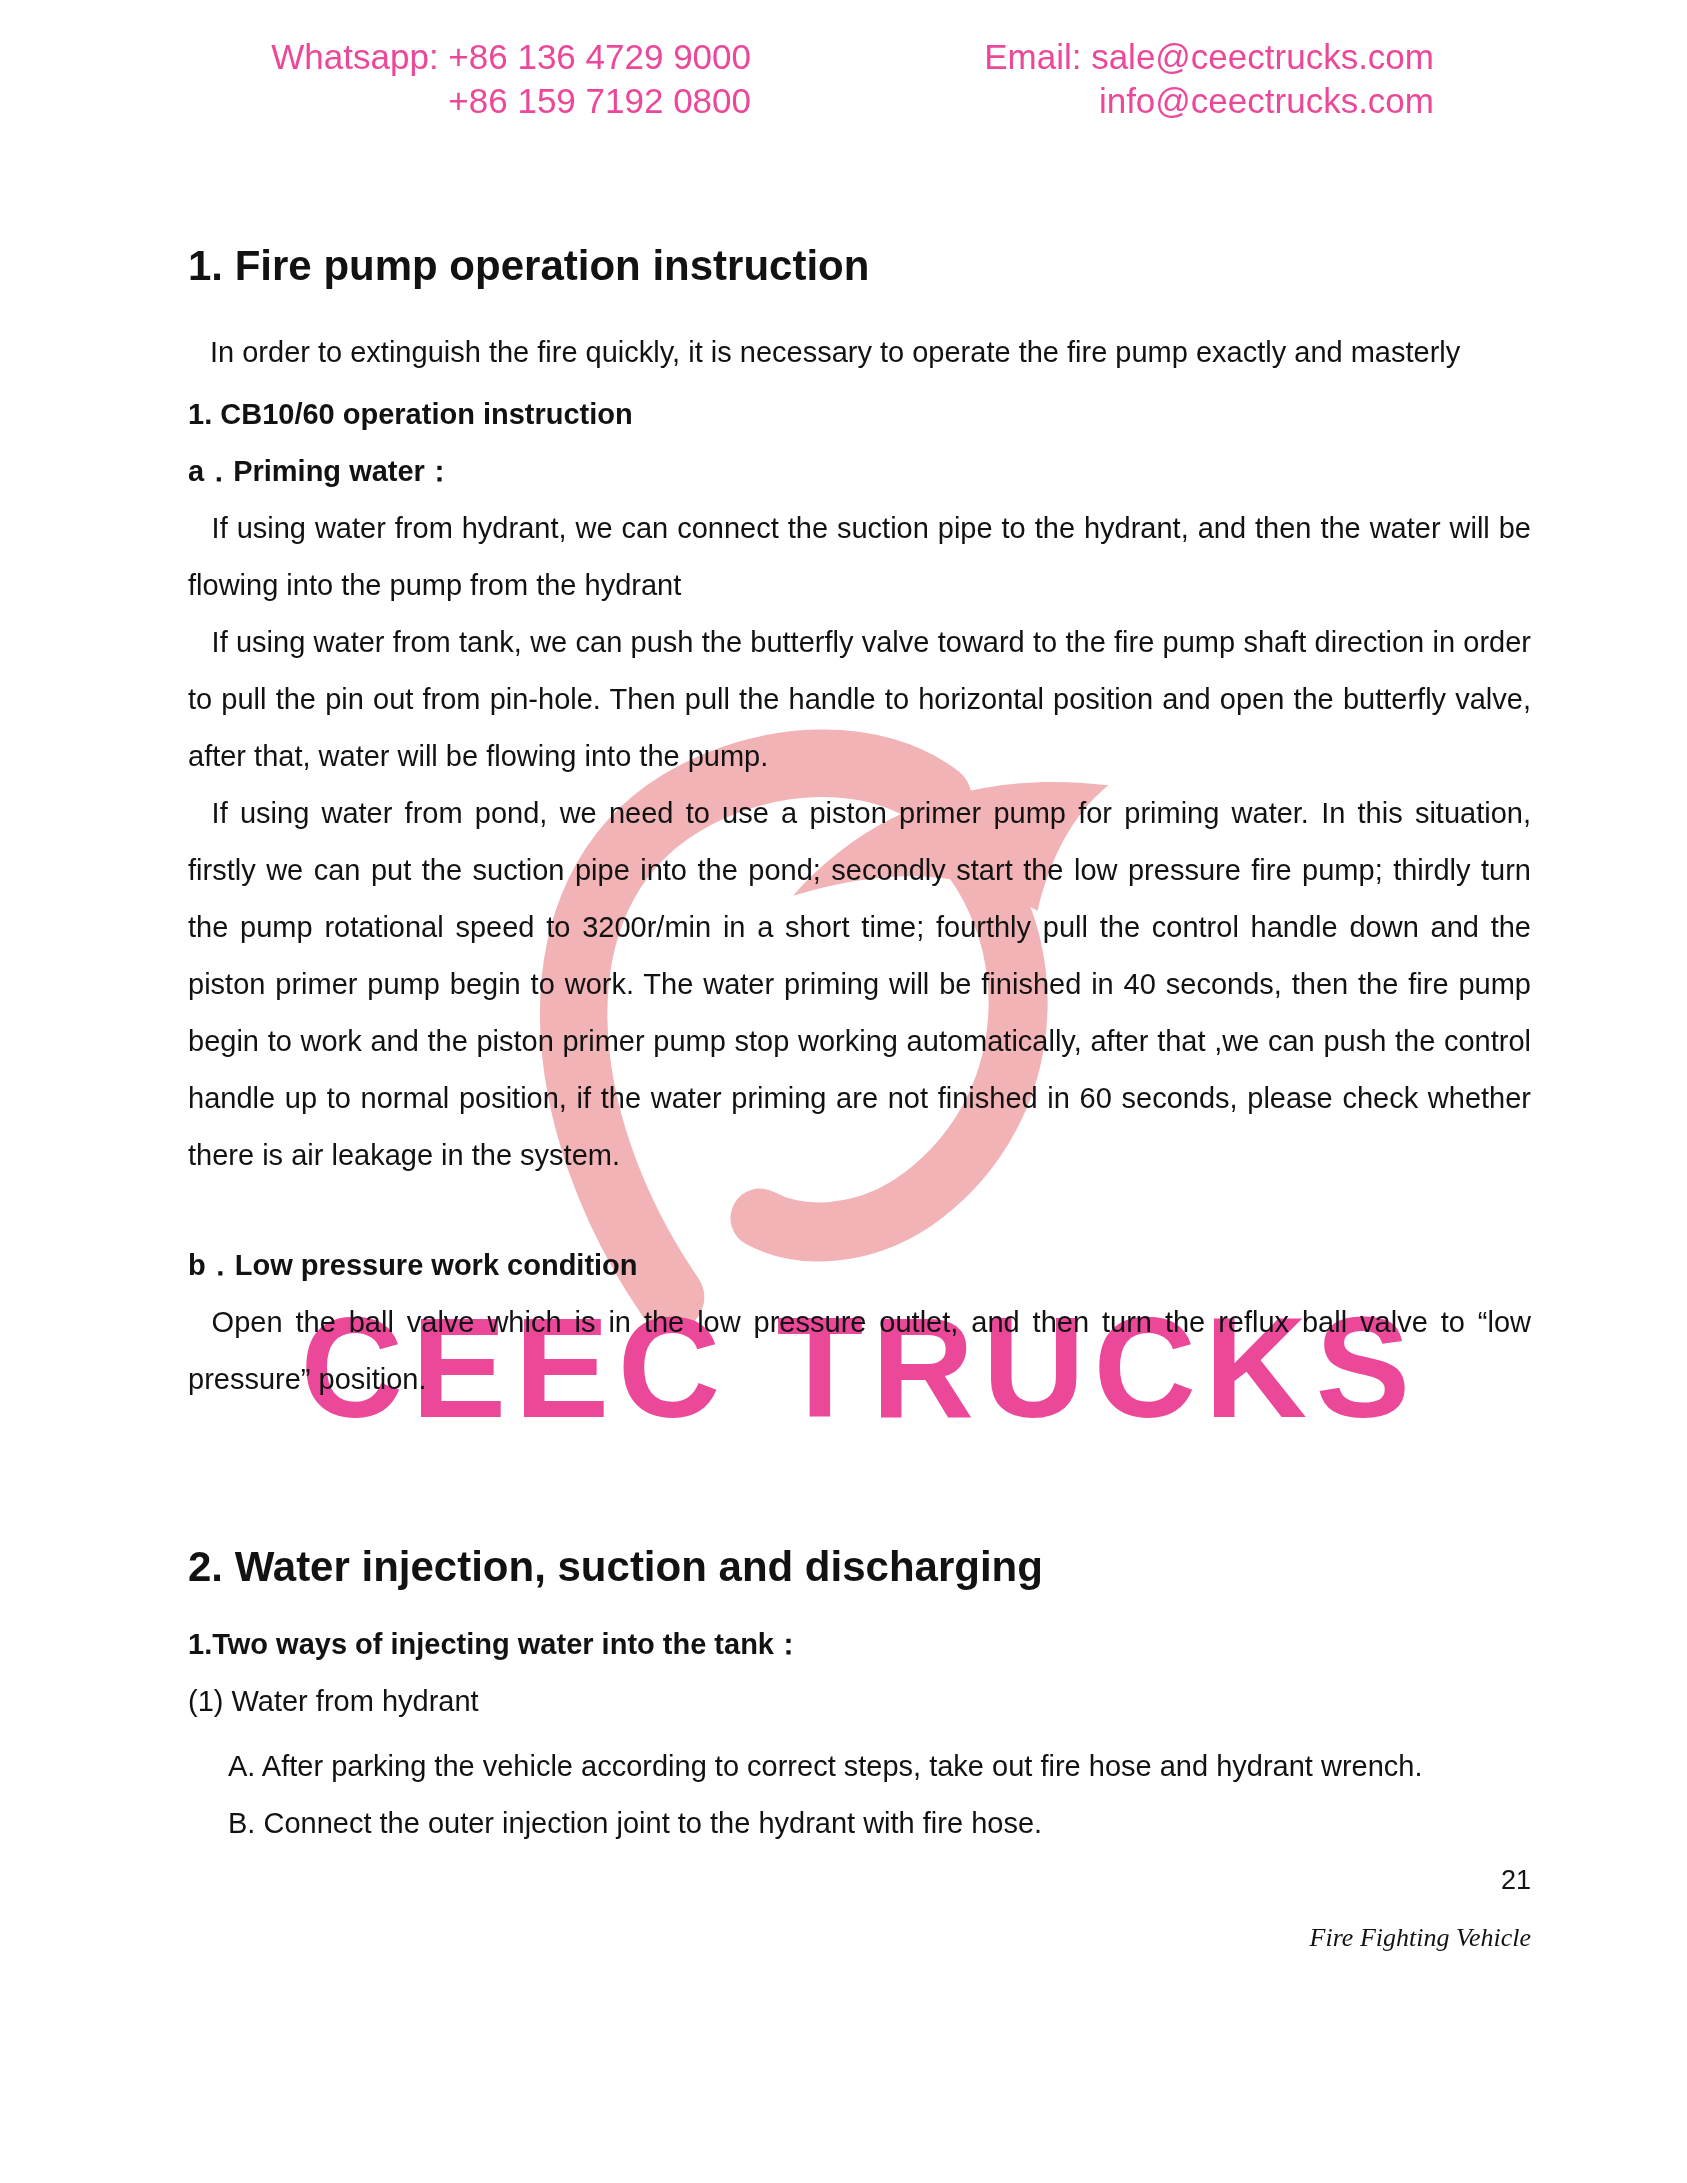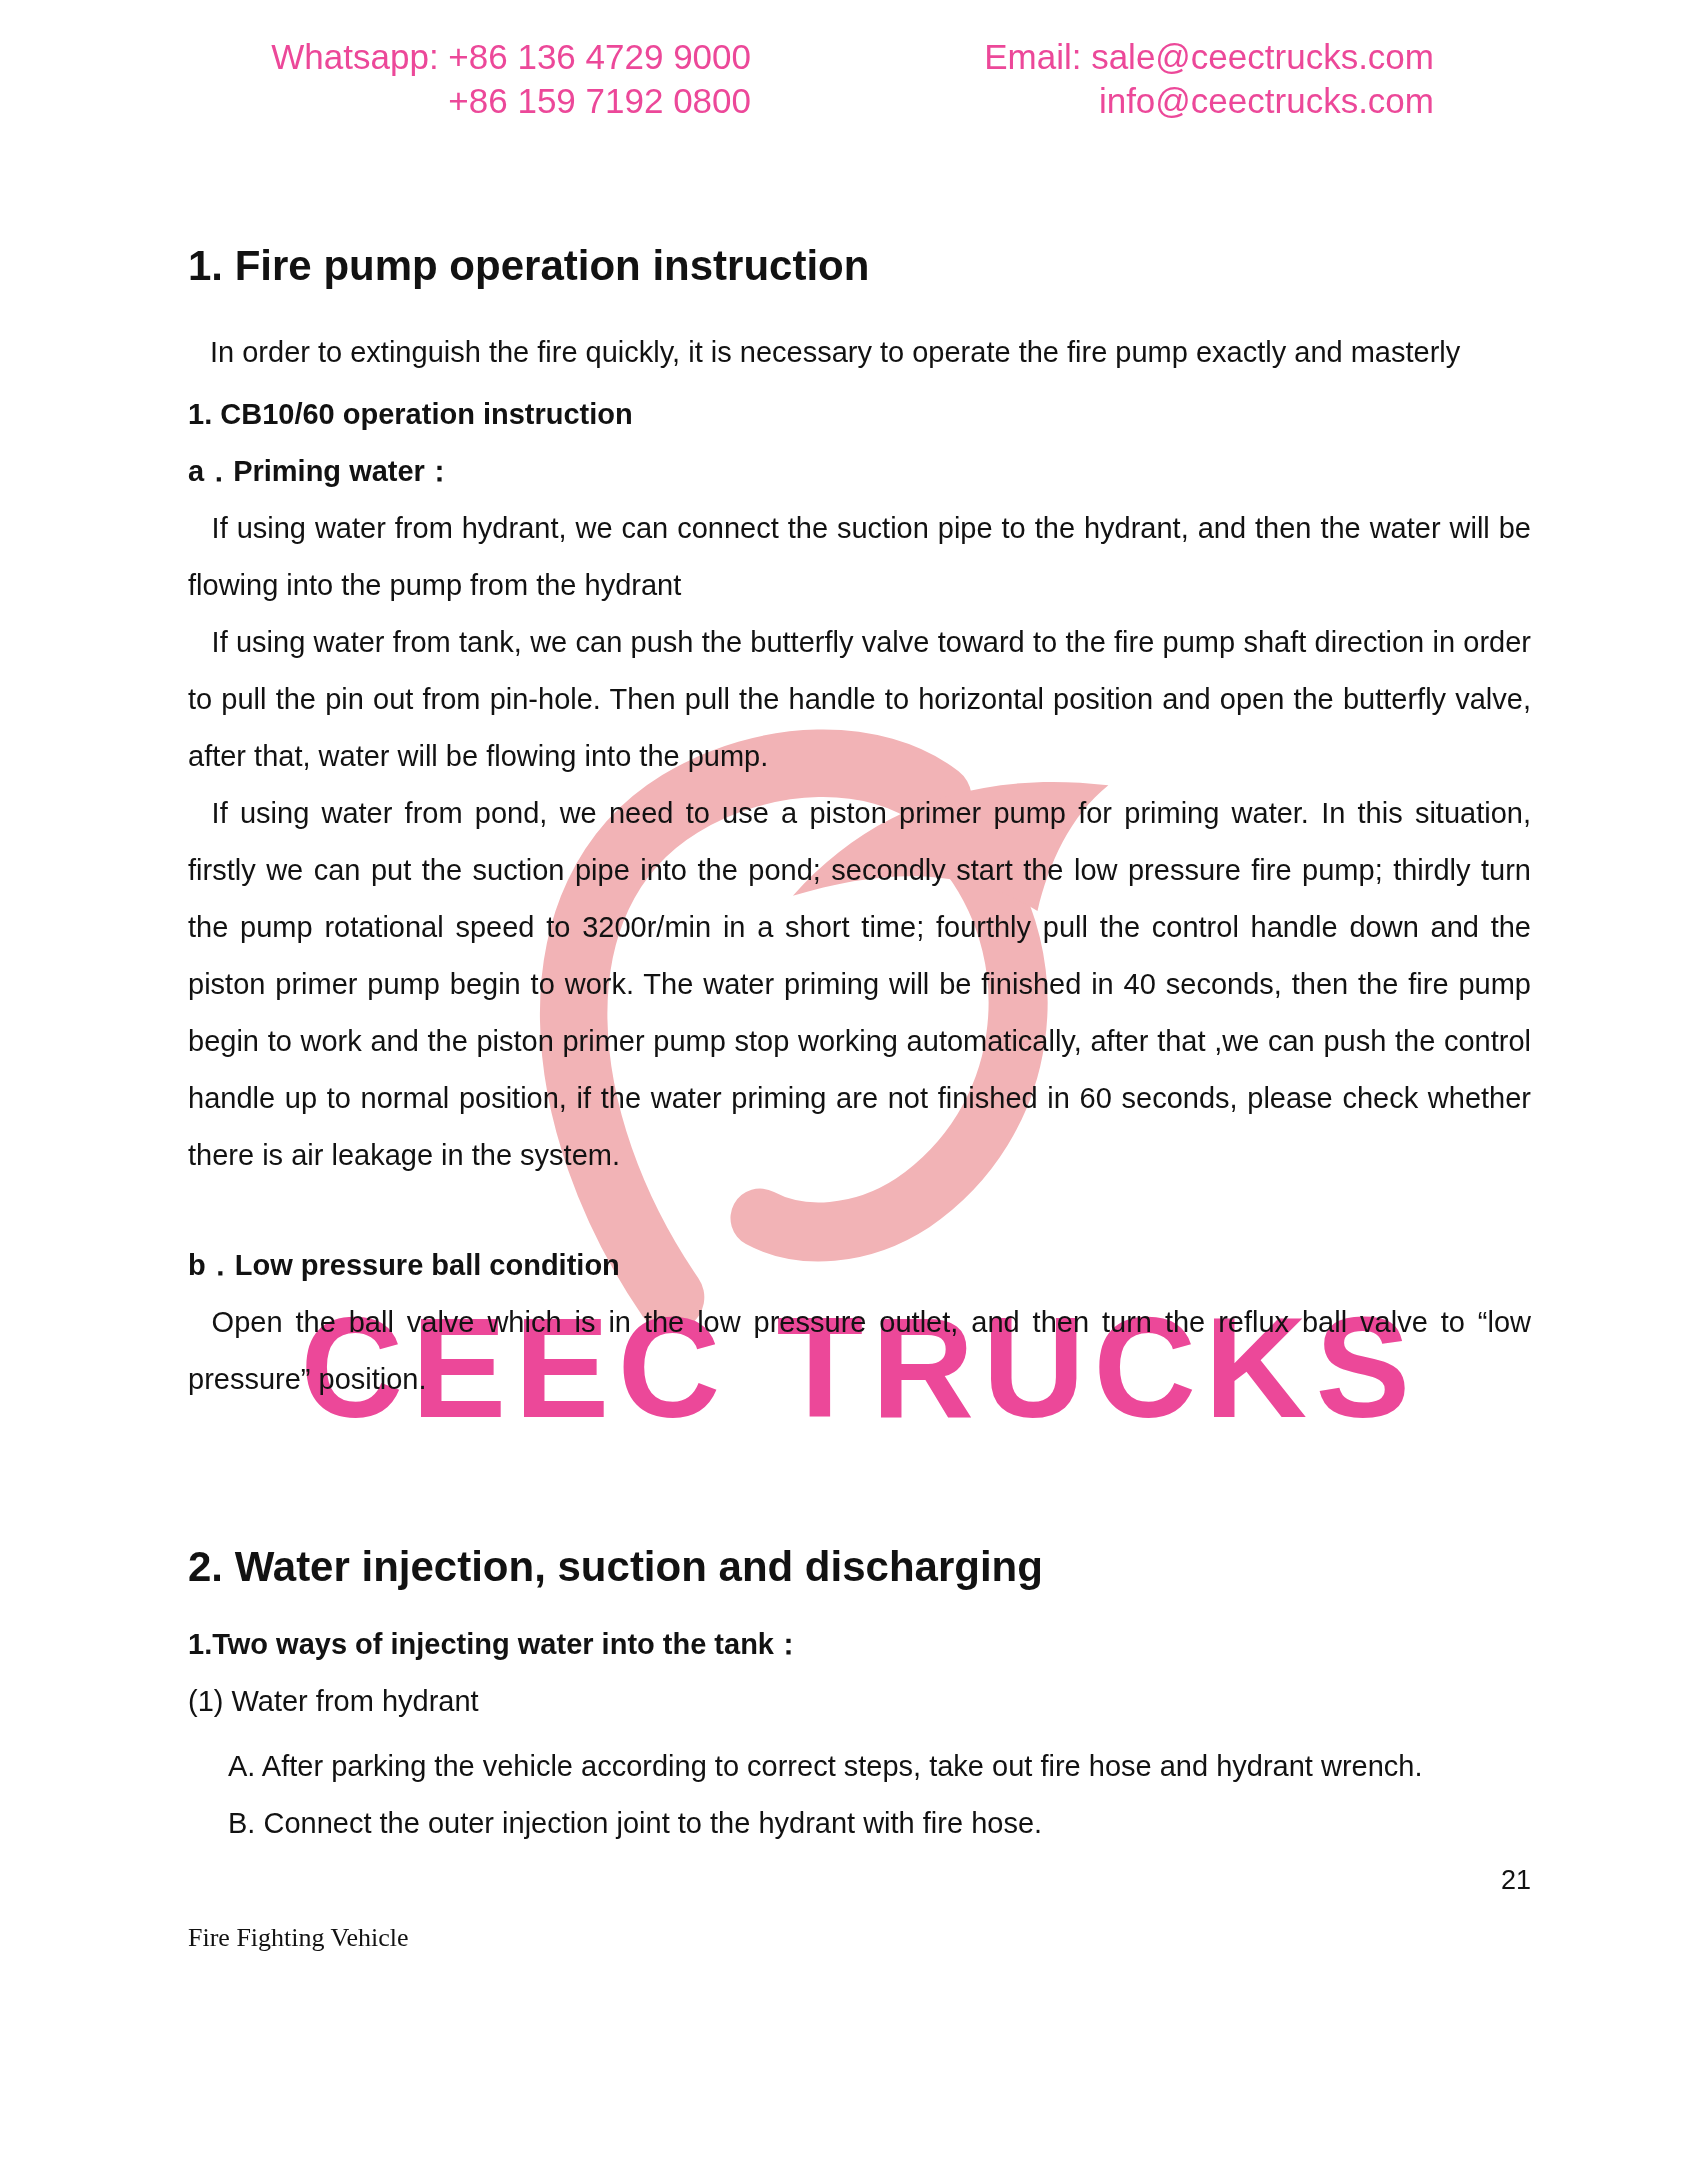--- a/index.html
+++ b/index.html
@@ -68,21 +68,23 @@
   .p-ind{text-indent:23.6px;}
   .p-item{text-align:left;}
   .p-A{margin-top:8.4px;text-indent:40px;}
   .p-B{text-indent:40px;}
   .page-number{
     text-align:right;
     font-size:27px;
     line-height:57px;
   }
   .doc-footer{
+    text-align:right;
     font-family:"Liberation Serif", serif;
+    font-style:italic;
     font-size:26px;
     line-height:30px;
     margin-top:13.5px;
   }
 </style>
 </head>
 <body>
 
 <div class="page">
 
@@ -114,21 +116,21 @@
     <div class="h3 h3-cb">1. CB10/60 operation instruction</div>
 
     <div class="h3">a．Priming water：</div>
 
     <p class="p-ind">If using water from hydrant, we can connect the suction pipe to the hydrant, and then the water will be flowing into the pump from the hydrant</p>
 
     <p class="p-ind">If using water from tank, we can push the butterfly valve toward to the fire pump shaft direction in order to pull the pin out from pin-hole. Then pull the handle to horizontal position and open the butterfly valve, after that, water will be flowing into the pump.</p>
 
     <p class="p-ind">If using water from pond, we need to use a piston primer pump for priming water. In this situation, firstly we can put the suction pipe into the pond; secondly start the low pressure fire pump; thirdly turn the pump rotational speed to 3200r/min in a short time; fourthly pull the control handle down and the piston primer pump begin to work. The water priming will be finished in 40 seconds, then the fire pump begin to work and the piston primer pump stop working automatically, after that ,we can push the control handle up to normal position, if the water priming are not finished in 60 seconds, please check whether there is air leakage in the system.</p>
 
-    <div class="h3 h3-b">b．Low pressure ball condition</div>
+    <div class="h3 h3-b">b．Low pressure work condition</div>
 
     <p class="p-ind">Open the ball valve which is in the low pressure outlet, and then turn the reflux ball valve to “low pressure” position.</p>
 
     <h1 class="h1-second">2. Water injection, suction and discharging</h1>
 
     <div class="h3 h3-two">1.Two ways of injecting water into the tank：</div>
 
     <p class="p-item">(1) Water from hydrant</p>
 
     <p class="p-A">A. After parking the vehicle according to correct steps, take out fire hose and hydrant wrench.</p>

